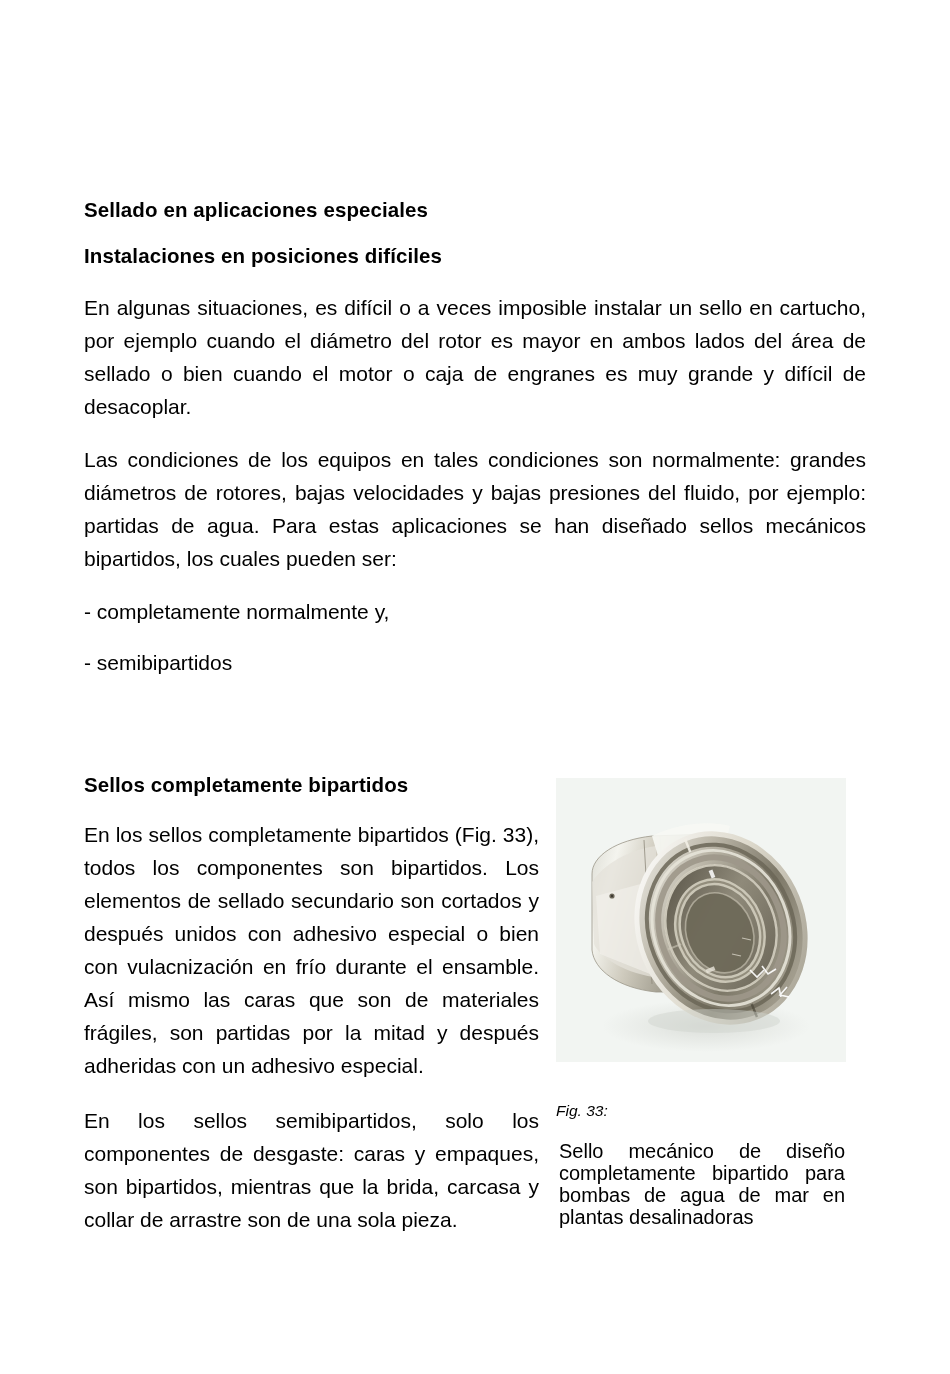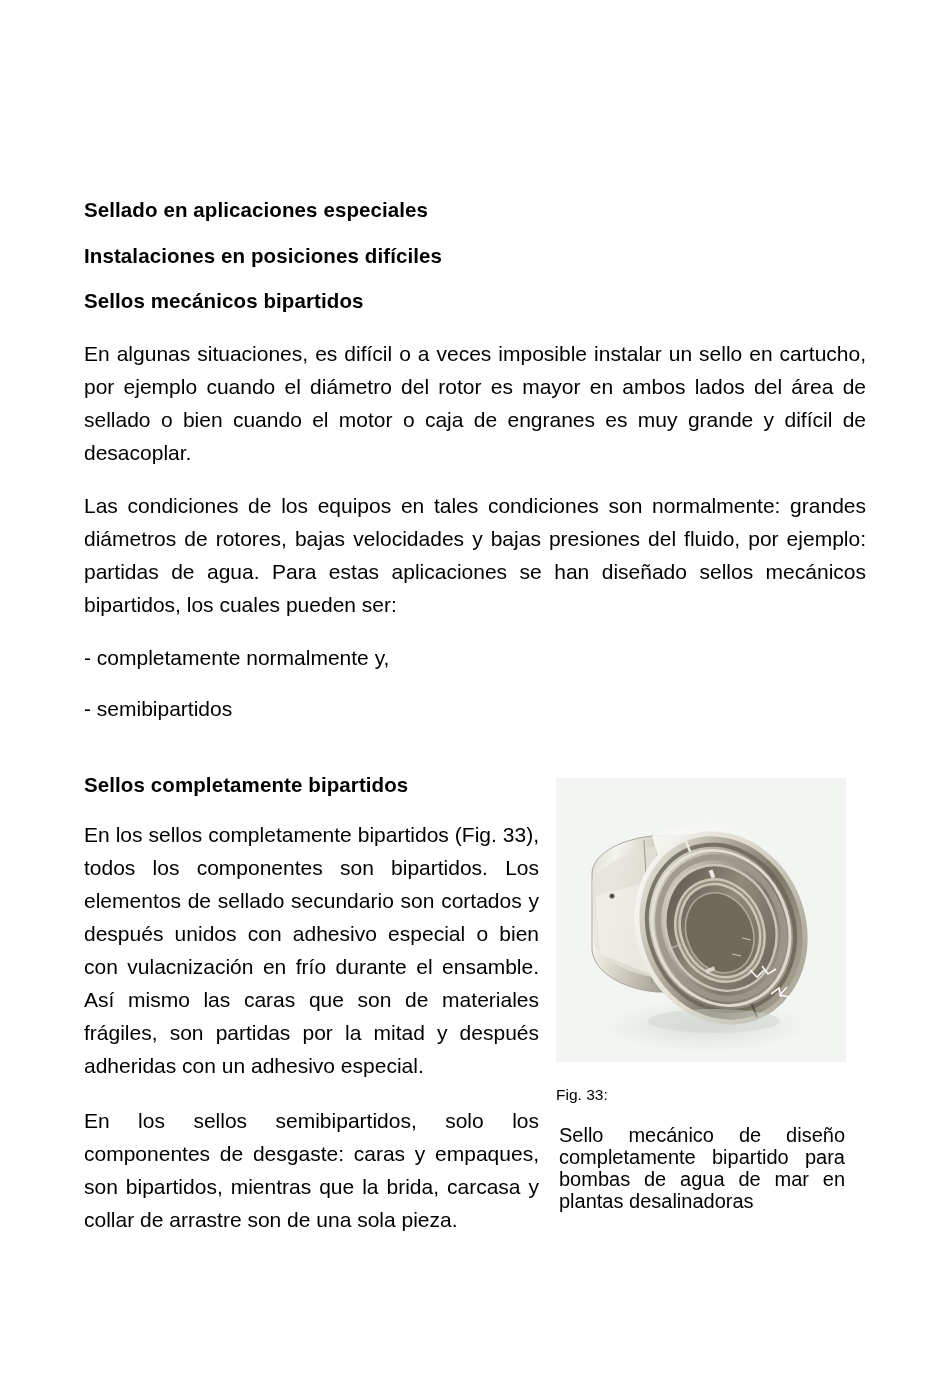--- a/index.html
+++ b/index.html
@@ -93,43 +93,43 @@
     overflow: hidden;
   }
   .photo-canvas {
     display: block;
     width: 290px;
     height: 284px;
   }
   .fig-caption-label {
     font-size: 15.5px;
     line-height: 22px;
-    margin: 22px 0 18px 0;
+    margin: 38px 0 18px 0;
     text-align: left;
+    font-style: italic;
   }
   .fig-caption-text {
     font-size: 20px;
     line-height: 22px;
     margin: 3px;
     text-align: justify;
     text-justify: inter-word;
   }
 </style>
 </head>
 <body>
 
 <div class="page">
 
   <div class="content">
 
     <h2 class="heading">Sellado en aplicaciones especiales</h2>
 
     <h2 class="heading">Instalaciones en posiciones difíciles</h2>
 
-    <h2 class="heading">Sellos mecánicos bipartidos</h2>
 
     <p class="body">En algunas situaciones, es difícil o a veces imposible instalar un sello en cartucho, por ejemplo cuando el diámetro del rotor es mayor en ambos lados del área de sellado o bien cuando el motor o caja de engranes es muy grande y difícil de desacoplar.</p>
 
     <p class="body">Las condiciones de los equipos en tales condiciones son normalmente: grandes diámetros de rotores, bajas velocidades y bajas presiones del fluido, por ejemplo: partidas de agua. Para estas aplicaciones se han diseñado sellos mecánicos bipartidos, los cuales pueden ser:</p>
 
     <p class="listline">- completamente normalmente y,</p>
 
     <p class="listline">- semibipartidos</p>
 
   </div>

